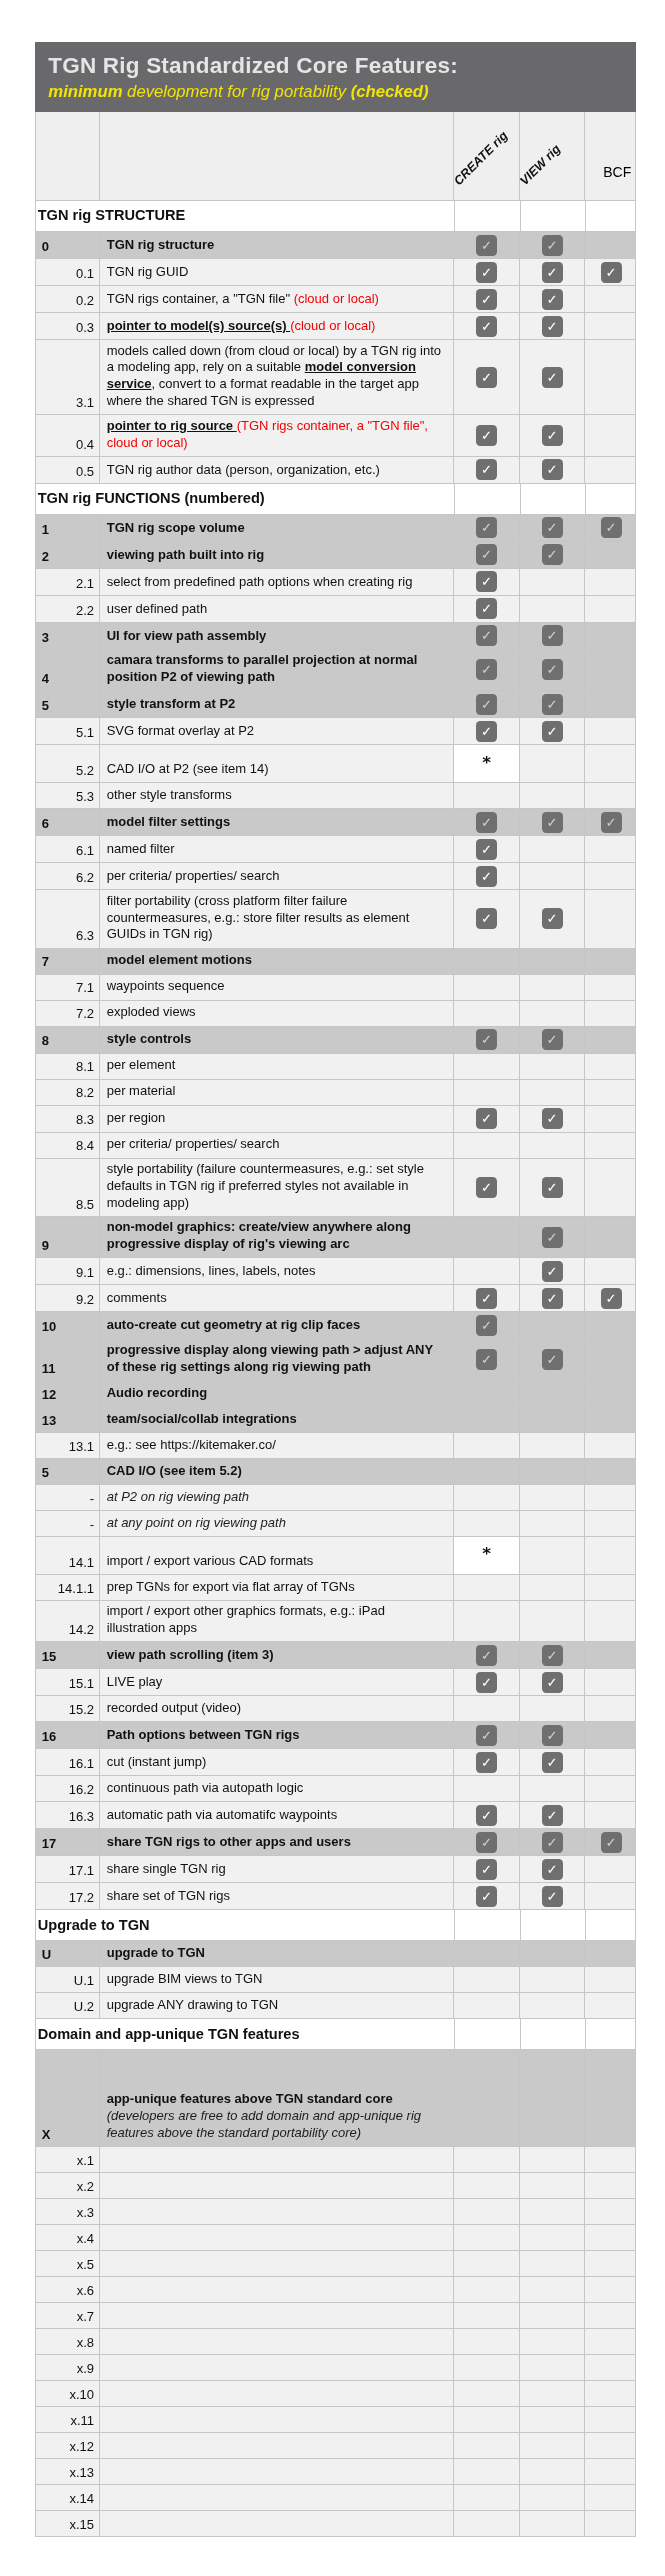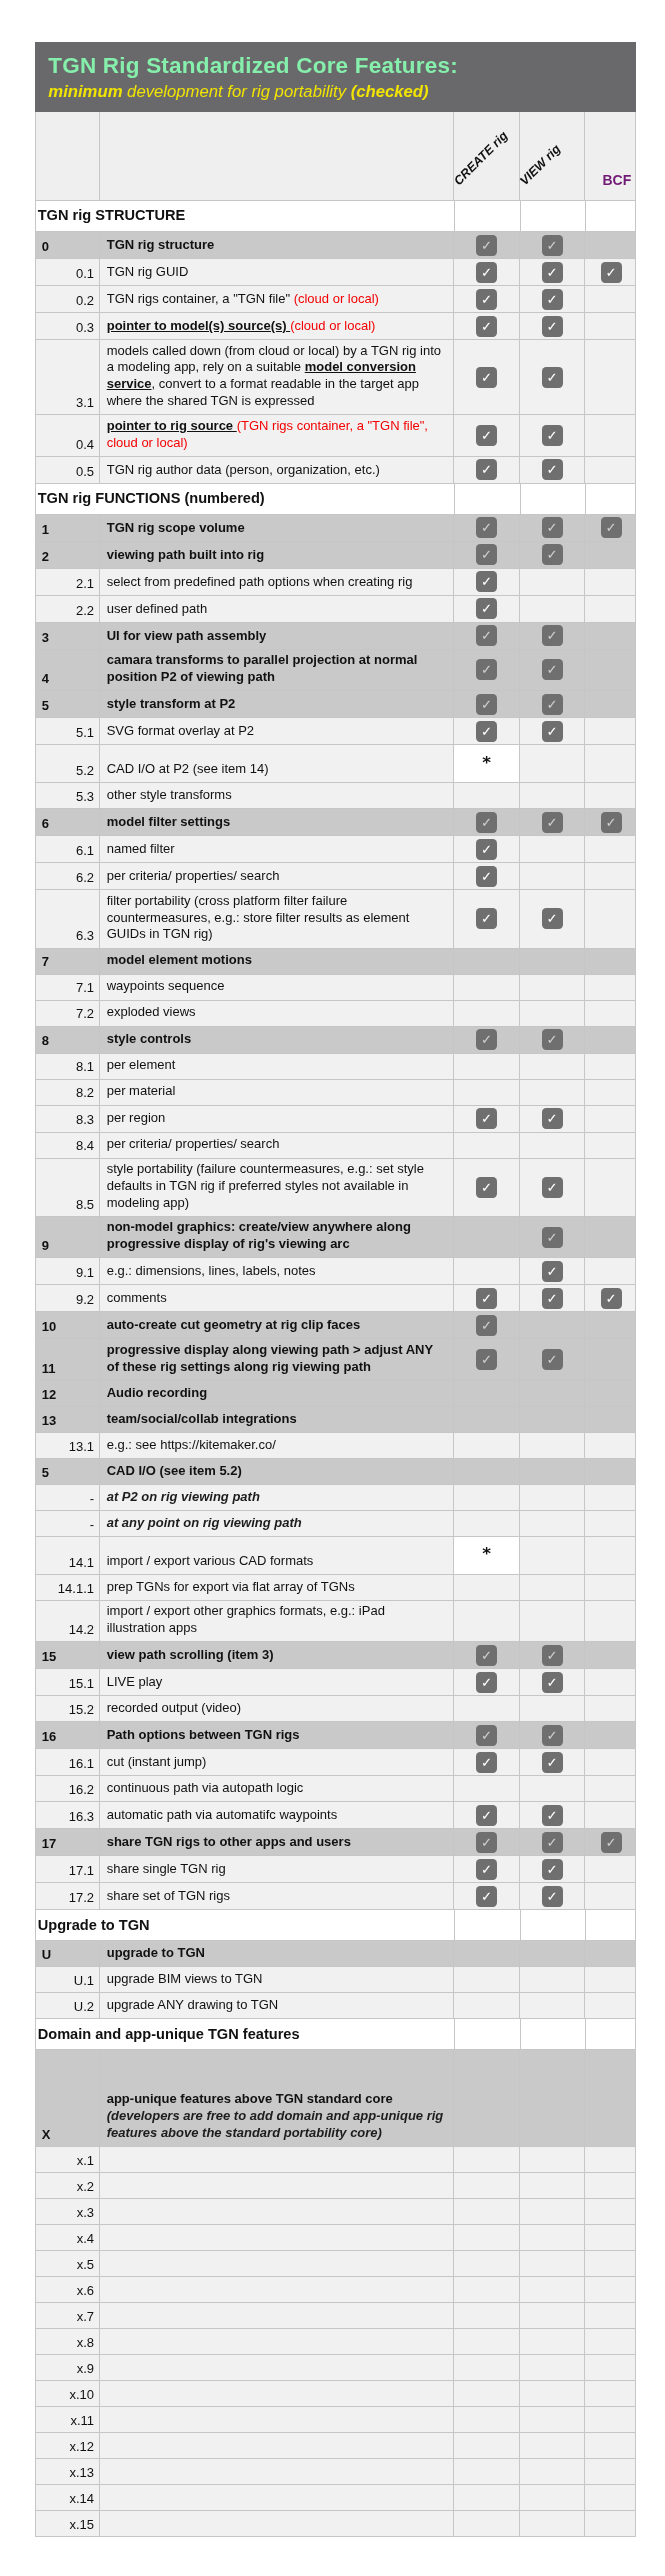--- a/index.html
+++ b/index.html
@@ -15,43 +15,43 @@
   *{margin:0;padding:0;box-sizing:border-box;}
   body{
     width:665px;min-height:2576px;background:#ffffff;
     font-family:"Liberation Sans",sans-serif;color:#111;
   }
   .tablewrap{margin:42px 0 0 35px;width:601px;}
 
   
   .titleband{background:var(--header_bg);padding:10.8px 13.3px 10.8px 13.3px;}
   .titleband .title{
-    color:#86efac;font-size:22.5px;font-weight:bold;letter-spacing:0.2px;line-height:1.15;
+    color:#e5e5e5;font-size:22.5px;font-weight:bold;letter-spacing:0.2px;line-height:1.15;
   }
   .titleband .subtitle{
     color:var(--subtitle_yellow);font-size:16.7px;font-style:italic;margin-top:4.2px;line-height:1.1;
   }
   .subtitle .sub-b{font-weight:bold;}
 
   
   .colheader{
     display:grid;grid-template-columns:63px 354px 66px 65px 53px;
     height:88px;background:var(--head_row_bg);
     border:0.8px solid var(--border);border-top:none;border-bottom:none;
   }
   .colheader .hcell{position:relative;}
   .colheader .hcell + .hcell{border-left:0.8px solid var(--border);}
   .rot-label{
     position:absolute;left:6.7px;bottom:11.7px;
     transform:rotate(-45deg);transform-origin:0 100%;
     font-weight:bold;font-style:italic;font-size:12.5px;white-space:nowrap;color:#111;
   }
   .bcf-label{
-    position:absolute;right:5.8px;bottom:12px;
-    font-weight:bold;font-size:14px;color:#701a75;
+    position:absolute;right:5.8px;bottom:20px;
+    font-weight:normal;font-size:14px;color:#000000;
   }
 
   
   .rows{border:0.8px solid var(--border);border-top:none;}
   .row{
     display:grid;grid-template-columns:63px 354px 66px 65px 53px;
     border-top:0.8px solid var(--border);min-height:26px;background:#fff;
   }
   .row .cell + .cell{border-left:0.8px solid var(--border);}
   .row-sub{background:var(--sub_row_bg);}
@@ -67,21 +67,21 @@
   .num{
     display:flex;align-items:flex-end;justify-content:flex-end;
     padding:2.5px 5px 4.2px 1.7px;font-size:13px;
   }
   .row-main .num{justify-content:flex-start;font-weight:bold;padding-left:5.8px;}
   .desc{display:flex;align-items:flex-end;padding:2.5px 6.7px 4.2px 6.7px;}
   .desc-inner{font-size:13px;line-height:1.3;width:100%;}
   .row-main .desc-inner{font-weight:bold;}
   .seg-b{font-weight:bold;text-decoration:underline;}
   .seg-r{color:var(--red);}
-  .seg-i{font-style:italic;font-weight:bold;color:#1d1d1d;}
+  .seg-i{font-style:italic;font-weight:normal;color:#1d1d1d;}
   .seg-bblock{display:block;font-weight:bold;}
 
   .check-cell{display:flex;align-items:center;justify-content:center;padding:2.5px 0;}
   .cb{
     width:21px;height:21px;border-radius:4.2px;background:var(--checkbox);
     display:flex;align-items:center;justify-content:center;
     color:#fff;font-size:13.3px;font-weight:bold;
     font-family:"DejaVu Sans",sans-serif;flex:0 0 auto;
   }
   .row-main .cb{color:#cdcdcd;}

